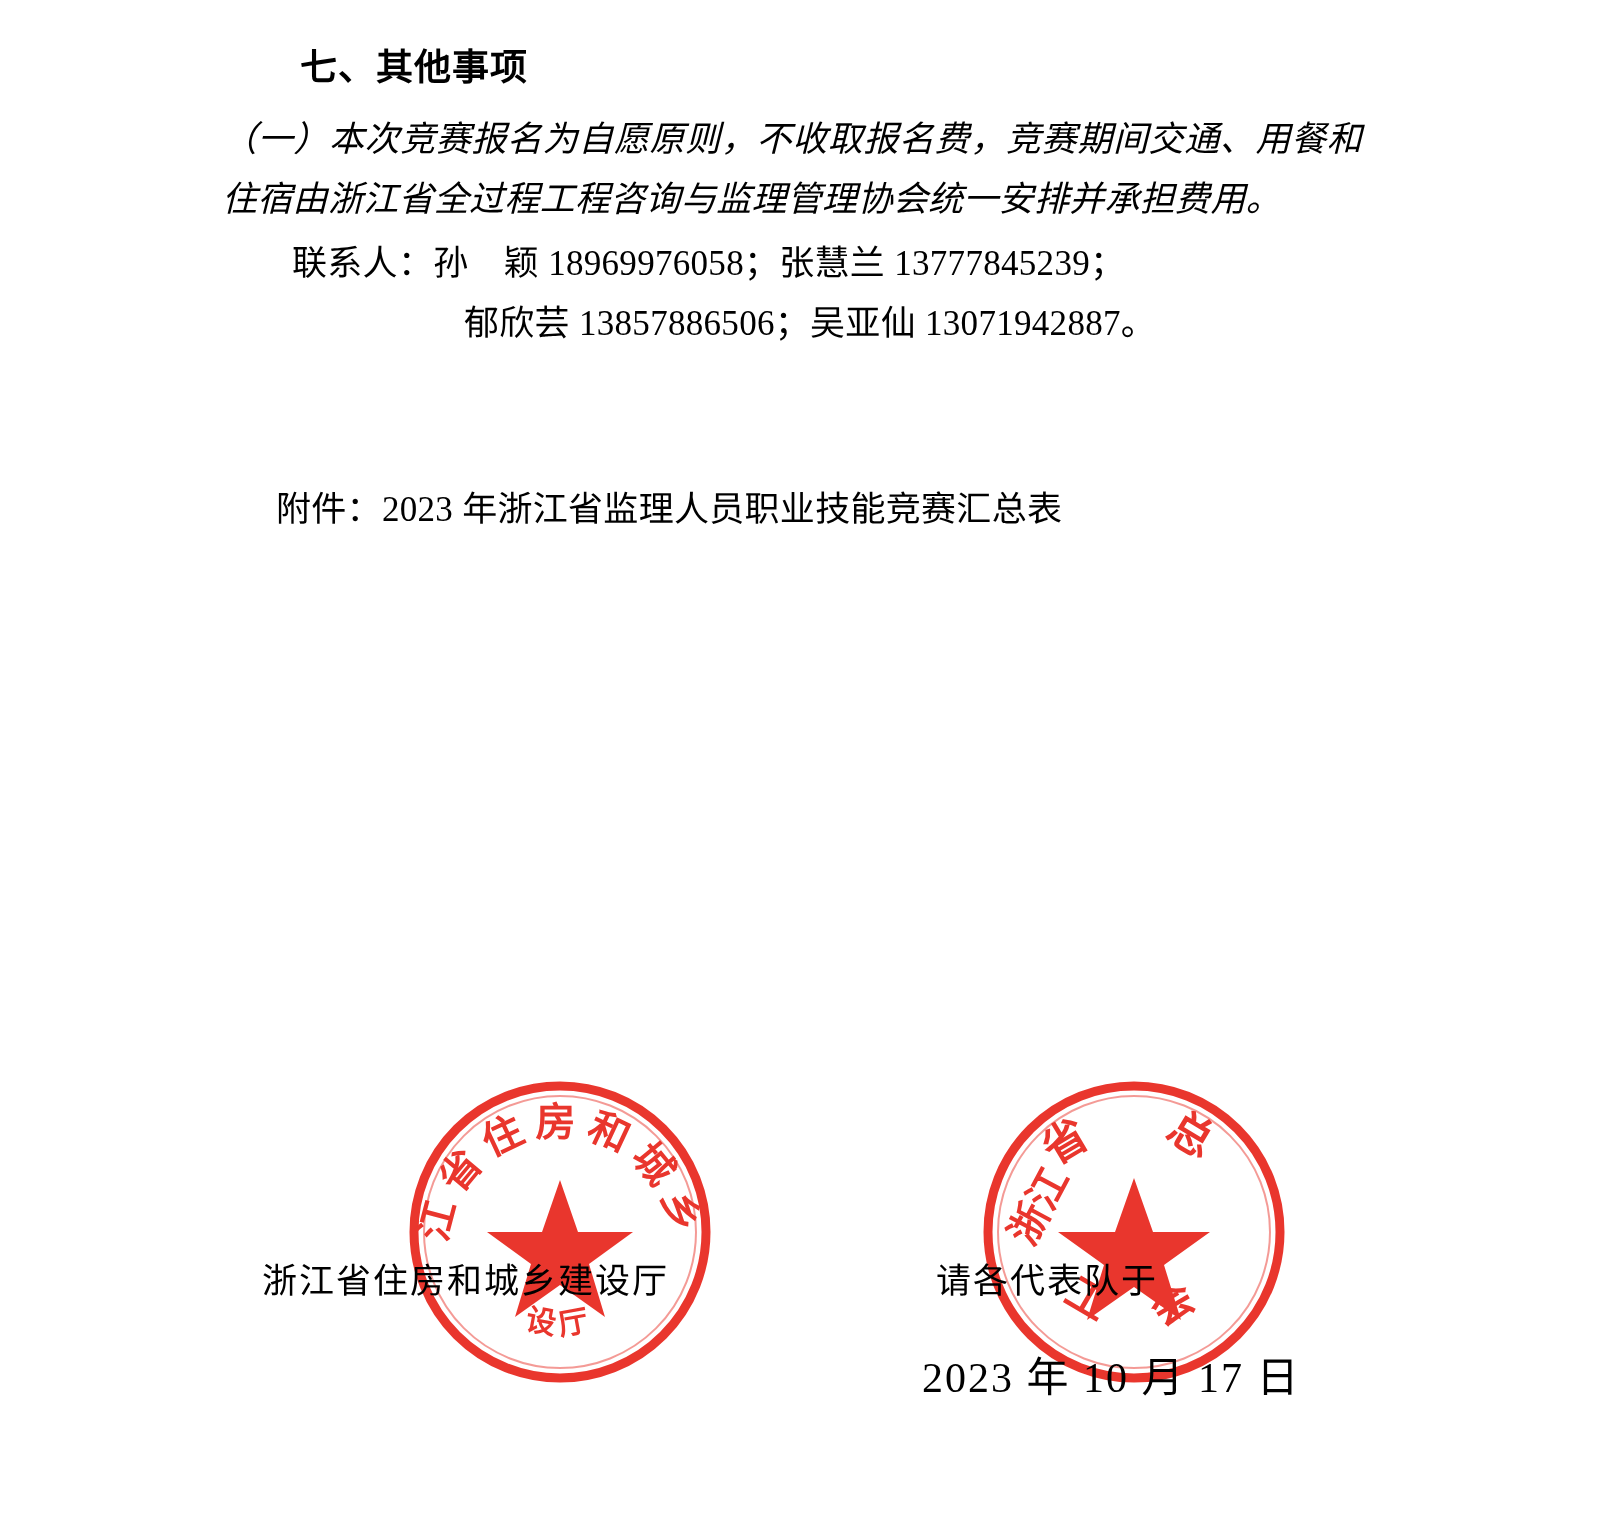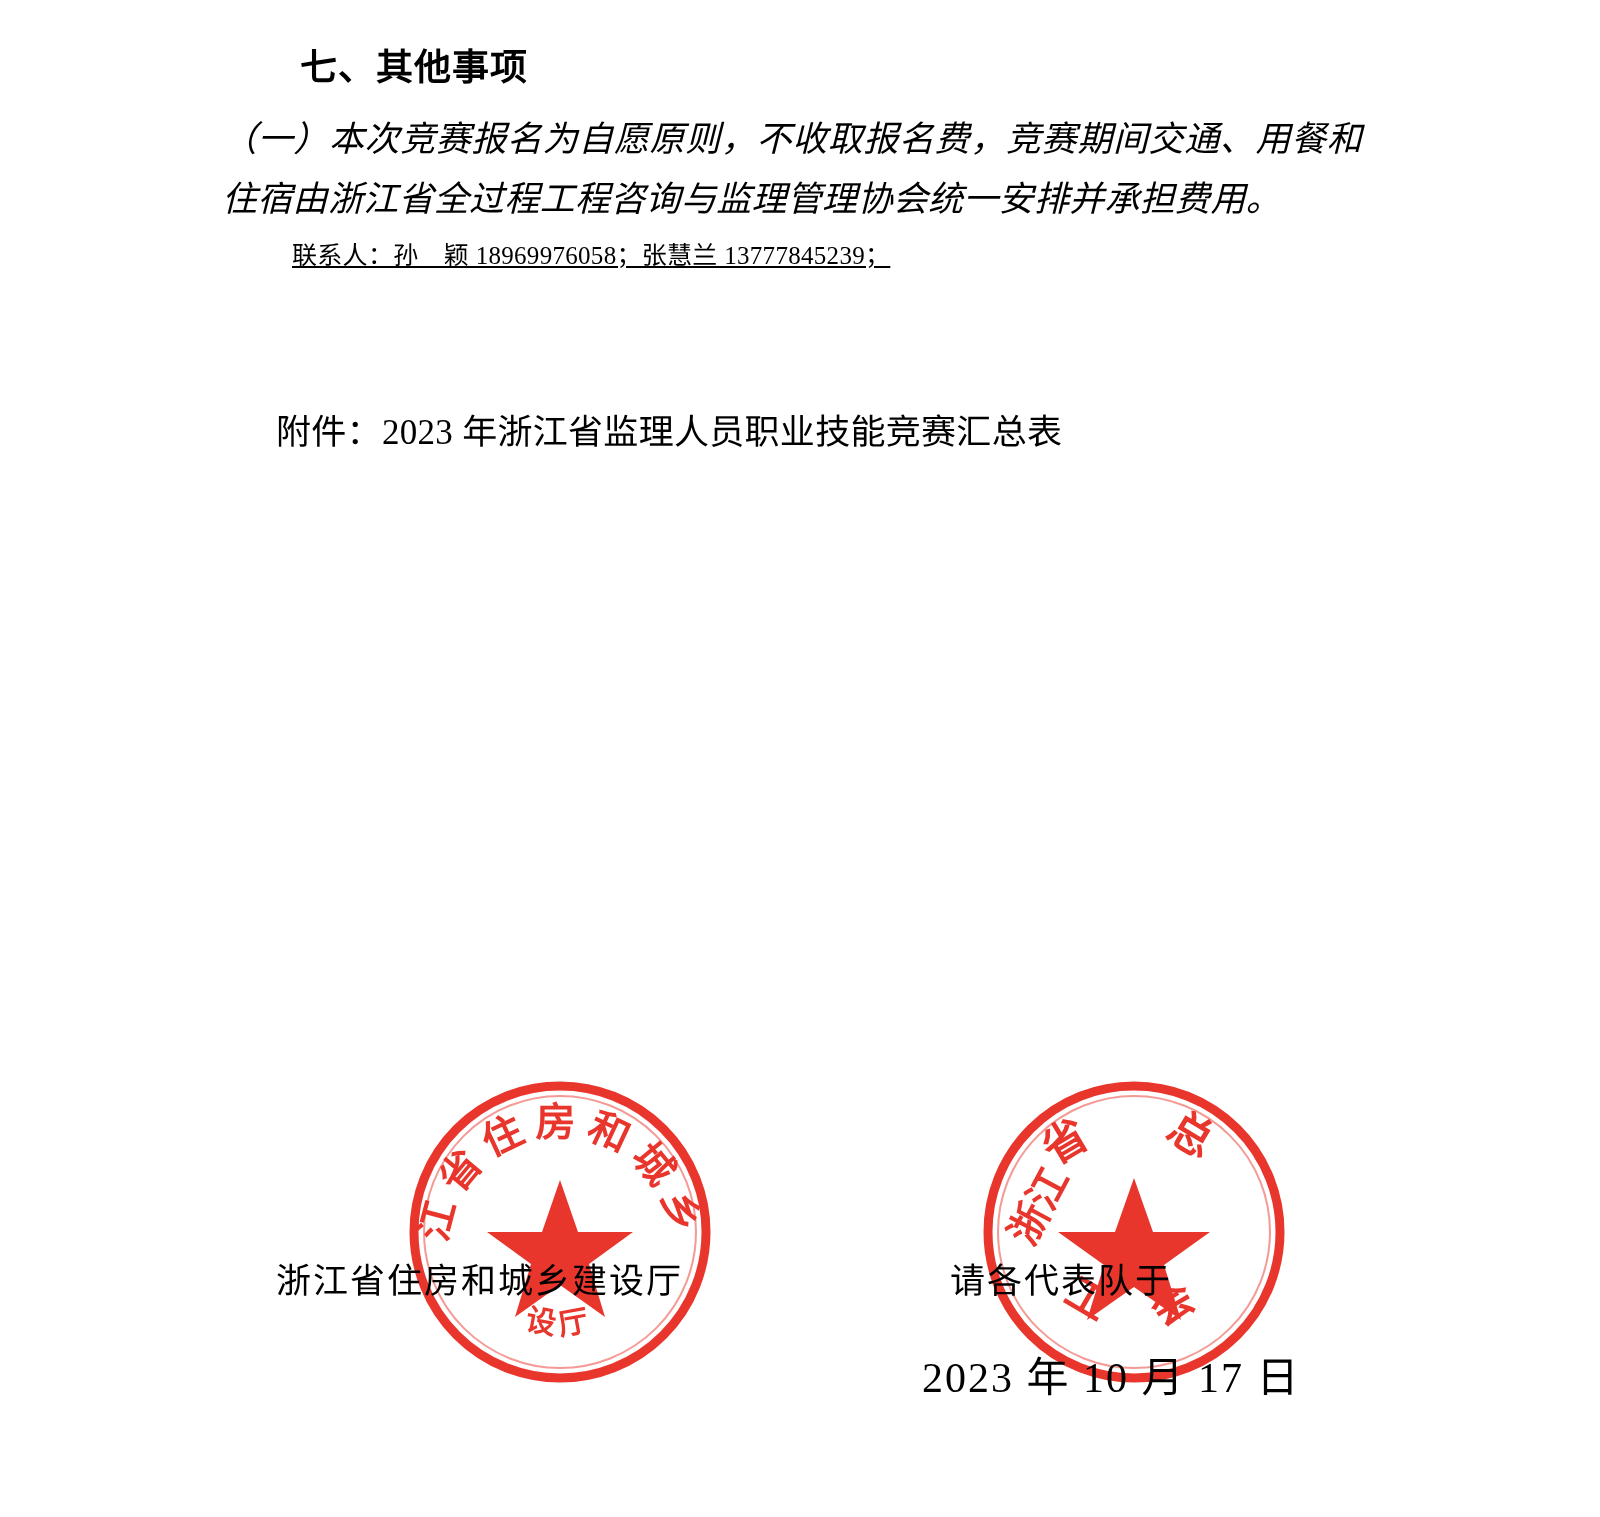--- a/index.html
+++ b/index.html
@@ -47,26 +47,25 @@
     text-indent: 0;
     letter-spacing: 0.3px;
   }
 
   .indent2 {
     text-indent: 76px;
     font-style: italic;
   }
 
   .contact-line-1 {
-    font-size: 25px;
+    font-size: 35px;
     line-height: 1.72;
     margin: 2px 0 0 70px;
     white-space: nowrap;
     letter-spacing: 0.3px;
-    text-decoration: underline;
   }
   .contact-line-2 {
     font-size: 35px;
     line-height: 1.72;
     margin: 0 0 0 242px;
     white-space: nowrap;
     letter-spacing: 0.3px;
   }
 
   .attachment-line {
@@ -89,21 +88,20 @@
     position: absolute;
   }
   .sign-left  { left: 20px;  top: 0; width: 520px; }
   .sign-right { left: 700px; top: 0; width: 460px; }
 
   .org-name {
     font-size: 35px;
     letter-spacing: 2px;
     white-space: nowrap;
     position: absolute;
-    margin-left: 14px;
   }
   .sign-left .org-name  { left: 20px;  top: 192px; }
   .sign-right .org-name { left: 14px;  top: 192px; }
 
   .sign-date {
     font-size: 42px;
     letter-spacing: 2px;
     white-space: nowrap;
     position: absolute;
     left: 0px;
@@ -134,20 +132,21 @@
 
   <div class="doc-body">
 
     <h2 class="section-heading">七、其他事项</h2>
 
     <p class="para indent2">（一）本次竞赛报名为自愿原则，不收取报名费，竞赛期间交通、用餐和住宿由浙江省全过程工程咨询与监理管理协会统一安排并承担费用。</p>
 
 
     <div class="contact-line-1">联系人：孙　颖 18969976058；张慧兰 13777845239；</div>
 
+    <div class="contact-line-2">郁欣芸 13857886506；吴亚仙 13071942887。</div>
 
     <div class="attachment-line">附件：2023 年浙江省监理人员职业技能竞赛汇总表</div>
   </div>
 
   <div class="sign-area">
 
     <div class="sign-block sign-left">
 
       <div class="seal">
         <svg viewBox="0 0 320 320" xmlns="http://www.w3.org/2000/svg" aria-hidden="true">

